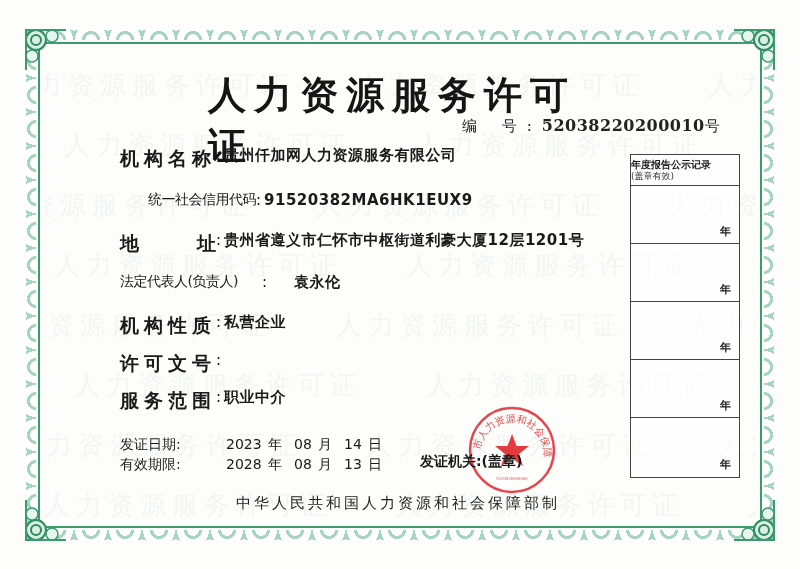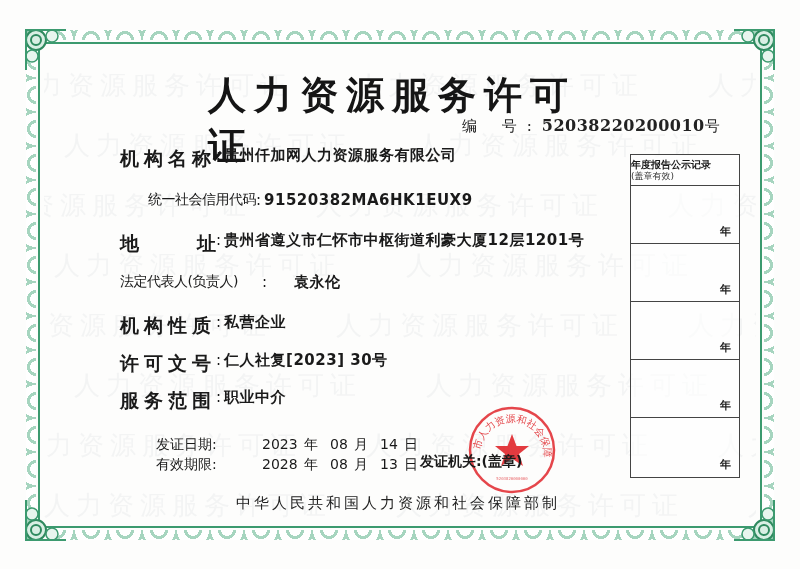--- a/index.html
+++ b/index.html
@@ -61,21 +61,21 @@
   .f-legal { top: 273px; gap: 24px; }
   .f-nature { top: 313px; }
   .f-permit { top: 351px; }
   .f-scope { top: 388px; }
 
   .label.addr-label { font-size: 19px; font-weight: bold; letter-spacing: 0; display: inline-flex; width: 96px; justify-content: space-between; }
 
   
   .dates { position: absolute; left: 120px; top: 436px; font-size: 14px; }
   .date-row { display: flex; align-items: baseline; height: 20px; }
-  .date-row .dlabel { width: 92px; font-weight: normal; margin-left: 36px; }
+  .date-row .dlabel { width: 92px; font-weight: normal; }
   .date-row .dyear { margin-left: 14px; width: 40px; }
   .date-row .dunit { margin: 0 12px 0 2px; }
   .date-row .dnum { width: 22px; }
 
   .authority { position: absolute; left: 420px; top: 453px; font-size: 14px; font-weight: bold; }
 
   
   .stamp { position: absolute; left: 466px; top: 404px; width: 92px; height: 92px; }
   .stamp svg { width: 92px; height: 92px; }
 
@@ -186,21 +186,20 @@
 
   <div class="field f-nature">
     <span class="label big">机构性质</span>
     <span class="colon">:</span>
     <span class="value">私营企业</span>
   </div>
 
   <div class="field f-permit">
     <span class="label big">许可文号</span>
     <span class="colon">:</span>
-    <span class="value">仁人社复[2023] 30号</span>
   </div>
 
   <div class="field f-scope">
     <span class="label big">服务范围</span>
     <span class="colon">:</span>
     <span class="value">职业中介</span>
   </div>
 
   <div class="dates">
     <div class="date-row">

